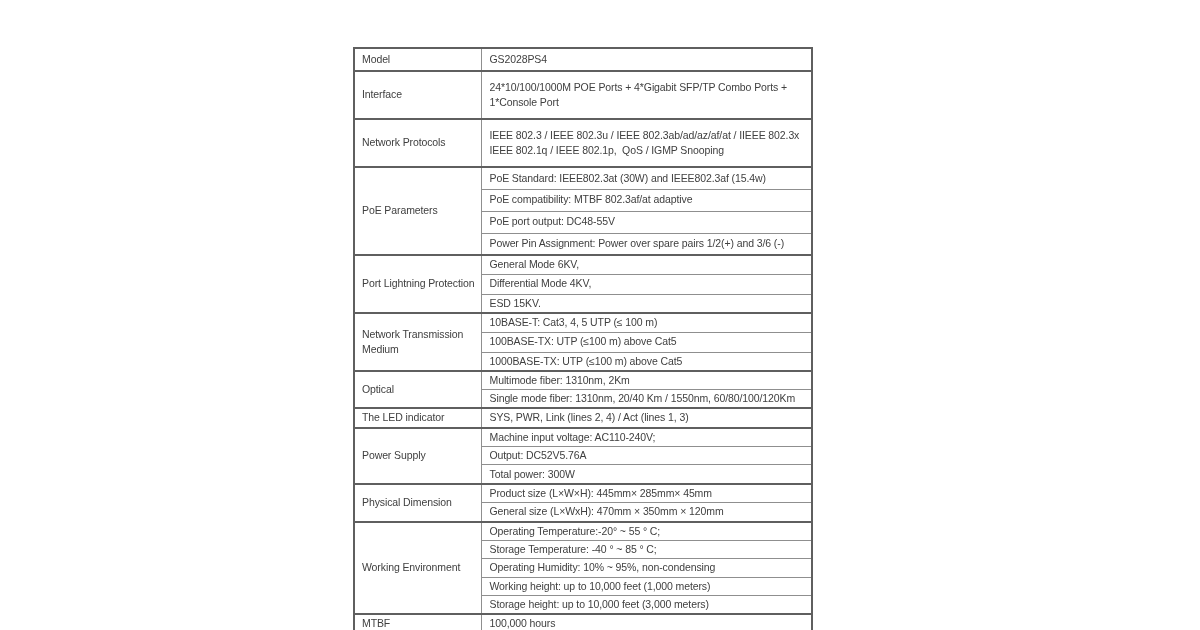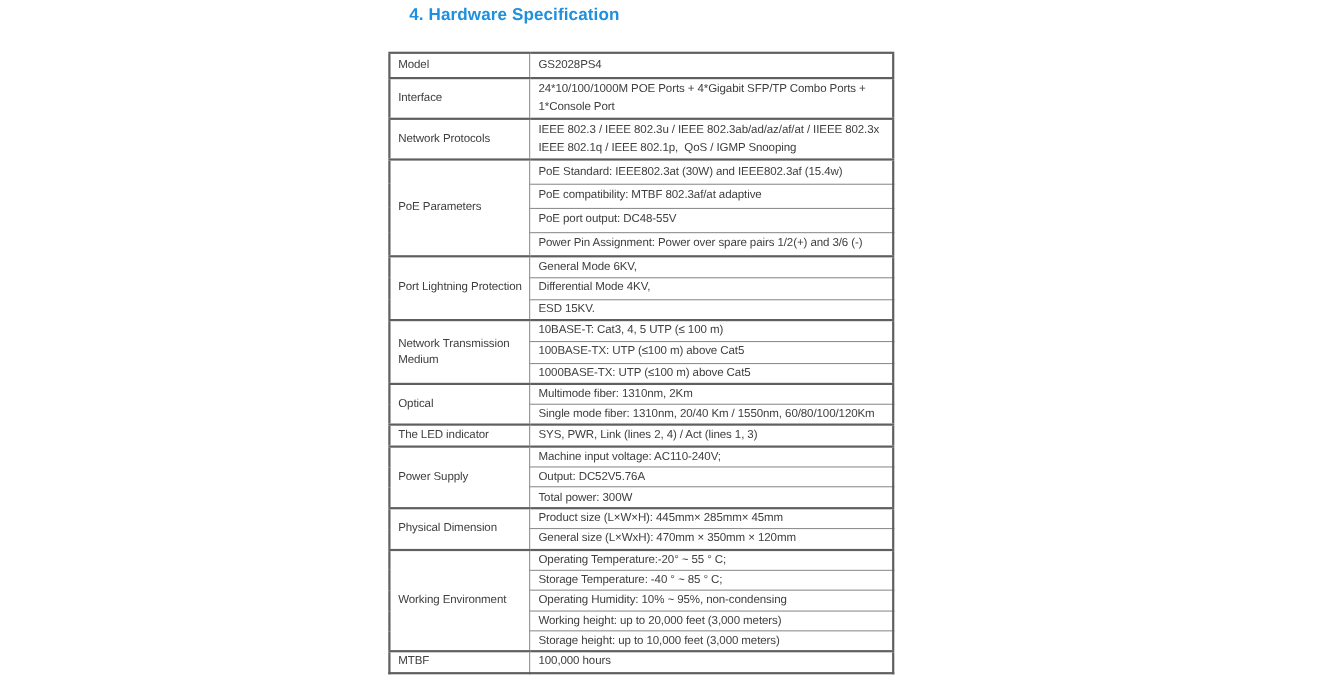--- a/index.html
+++ b/index.html
@@ -8,28 +8,27 @@
   .doc-title{position:absolute;left:372px;top:5px;font-size:15.5px;font-weight:bold;
              color:#1e90dd;letter-spacing:0.1px;}
   table.spec{position:absolute;left:353px;top:47px;width:458px;border-collapse:collapse;
              table-layout:fixed;border:2px solid #5f5f5f;}
   table.spec td{border:1px solid #8f8f8f;font-size:10.5px;color:#404040;
                 padding:1px 4px 1px 8px;letter-spacing:-0.1px;line-height:1.45;
                 vertical-align:middle;white-space:pre-line;overflow:hidden;}
   table.spec td.lbl{padding-left:7px;padding-right:2px;}
   table.spec tr.grp td{border-top:2px solid #5f5f5f;}
   tr.rh17{height:17px} tr.rh18{height:18px} tr.rh19{height:19px}
-  tr.rh20{height:20px} tr.rh22{height:22px} tr.rh23{height:23px} tr.rh45{height:37px}
+  tr.rh20{height:20px} tr.rh22{height:22px} tr.rh23{height:23px} tr.rh45{height:48px}
 </style>
 </head>
 <body>
 
 <div class="page">
 
-  <div class="doc-title">4. Hardware Specification</div>
 
   <table class="spec">
     <colgroup>
         <col style="width:127px">
         <col style="width:331px">
       </colgroup>
     <tbody>
 
       <tr class="grp rh23">
         <td class="lbl">Model</td>
@@ -121,21 +120,21 @@
         <td class="lbl" rowspan="5">Working Environment</td>
         <td>Operating Temperature:-20° ~ 55 ° C;</td>
       </tr>
       <tr class="rh18">
         <td>Storage Temperature: -40 ° ~ 85 ° C;</td>
       </tr>
       <tr class="rh19">
         <td>Operating Humidity: 10% ~ 95%, non-condensing</td>
       </tr>
       <tr class="rh18">
-        <td>Working height: up to 20,000 feet (3,000 meters)</td>
+        <td>Working height: up to 10,000 feet (1,000 meters)</td>
       </tr>
       <tr class="rh18">
         <td>Storage height: up to 10,000 feet (3,000 meters)</td>
       </tr>
 
       <tr class="grp rh18">
         <td class="lbl">MTBF</td>
         <td>100,000 hours</td>
       </tr>
     </tbody>

